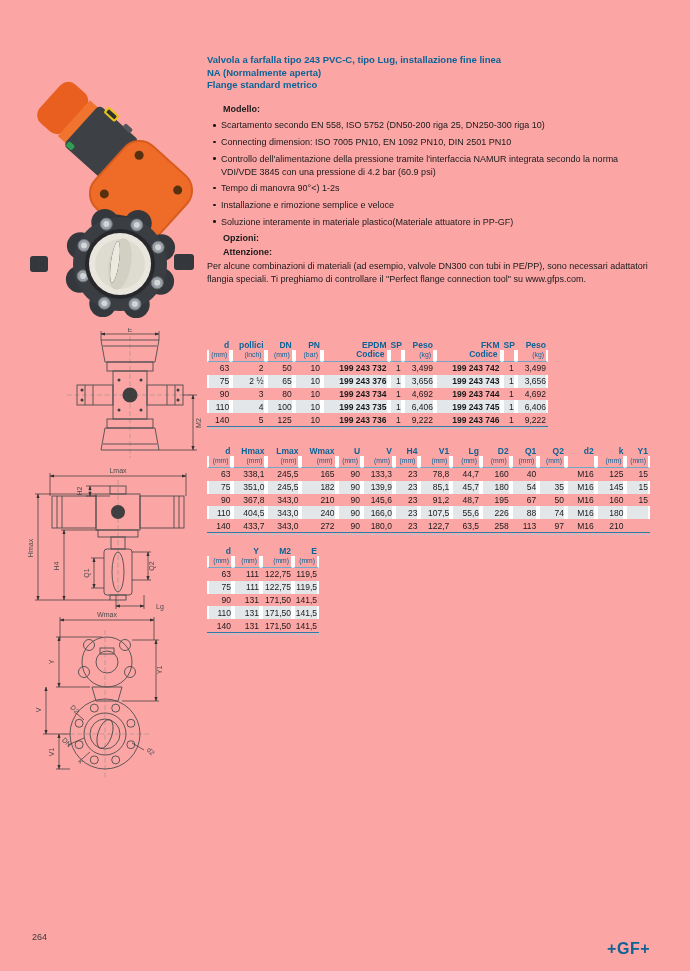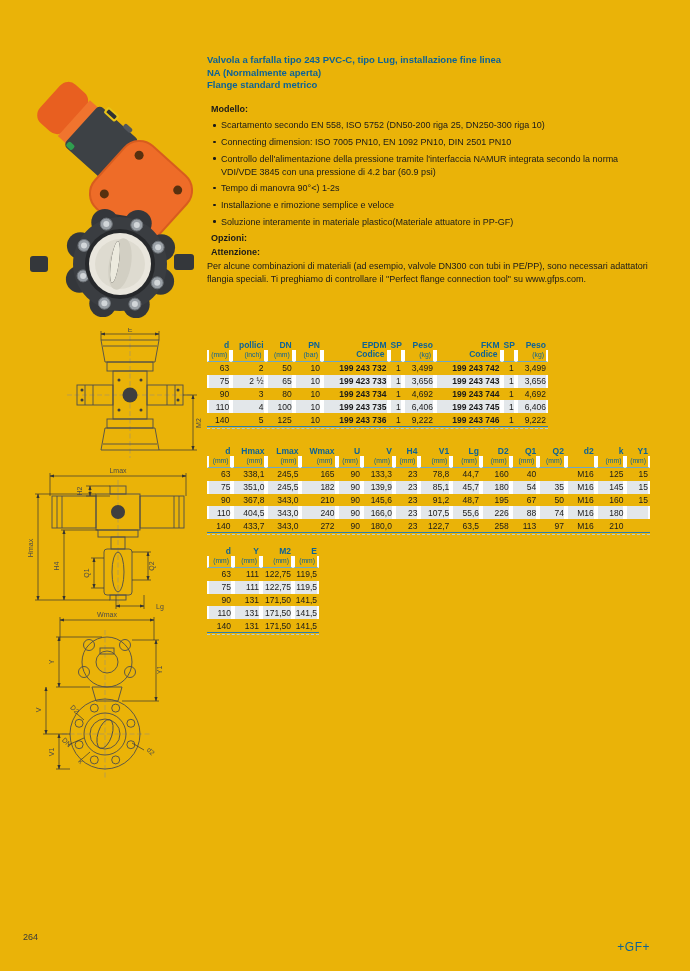--- a/index.html
+++ b/index.html
@@ -1,24 +1,24 @@
 <!DOCTYPE html>
 <html><head>
 <meta charset="utf-8">
 <style>
   html,body{margin:0;padding:0;background:#fff;}
   body{width:690px;height:971px;position:relative;overflow:hidden;
        font-family:"Liberation Sans",sans-serif;color:#1a1a1a;}
-  .page{position:absolute;inset:0;background:#eab308;}
+  .page{position:absolute;inset:0;background:#fca5a5;}
 
   
   .content{position:absolute;left:207px;top:54px;width:444px;font-size:9px;line-height:12.7px;}
   .title{color:#0d6396;font-weight:bold;font-size:9.5px;line-height:12.6px;margin:0 0 11px 0;}
   .title div{margin:0;}
-  .sec-head{font-weight:bold;margin:1px 0 1px 4px;}
+  .sec-head{font-weight:bold;margin:1px 0 1px 16px;}
   ul.blt{list-style:none;margin:0 0 2px 0;padding:0;}
   ul.blt li{position:relative;padding-left:10px;margin:4px;}
   ul.blt li::before{content:"";position:absolute;left:2px;top:4.6px;width:2.6px;height:2.6px;
                     border-radius:50%;background:#1a1a1a;}
   .att-text{margin:0;}
 
   
   .tbl{position:absolute;}
   .tbl table{border-collapse:separate;border-spacing:0;table-layout:fixed;
              border-bottom:1.5px solid #2e7ca8;}
@@ -34,22 +34,22 @@
   .tbl tbody td.bold{font-weight:bold;margin-top:44px;}
   .tbl tbody tr.shaded td{background:#e3e7ea;box-shadow:inset 2px 0 0 #fff,inset -2px 0 0 #fff;}
   .tbl .endline{border-top:1.5px dashed #a9cde0;margin-top:1.5px;}
 
   
   .fig{position:absolute;}
   .fig svg{display:block;}
   .dimtxt{font-family:"Liberation Sans",sans-serif;font-size:7px;fill:#4a4a4a;}
 
   
-  .pageno{position:absolute;left:23px;top:932px;font-size:9px;color:#3a3a3a;text-align:center;}
-  .gflogo{position:absolute;right:40px;top:940px;font-size:12px;font-weight:normal;
+  .pageno{position:absolute;left:32px;top:932px;font-size:9px;color:#3a3a3a;text-align:center;}
+  .gflogo{position:absolute;right:40px;top:940px;font-size:16px;font-weight:bold;
           color:#0d6396;letter-spacing:0.5px;}
 </style>
 </head>
 <body>
 
 <div class="page">
 
   <div class="fig" style="left:28px;top:50px;width:172px;height:270px;">
     <svg width="172" height="270" viewBox="0 0 172 270">
 
@@ -196,21 +196,21 @@
             <td>3,499</td>
             <td class="bold">199 243 742</td>
             <td>1</td>
             <td>3,499</td>
           </tr>
           <tr class="shaded">
             <td>75</td>
             <td>2 ½</td>
             <td>65</td>
             <td>10</td>
-            <td class="bold">199 423 733</td>
+            <td class="bold">199 243 376</td>
             <td>1</td>
             <td>3,656</td>
             <td class="bold">199 243 743</td>
             <td>1</td>
             <td>3,656</td>
           </tr>
           <tr>
             <td>90</td>
             <td>3</td>
             <td>80</td>

